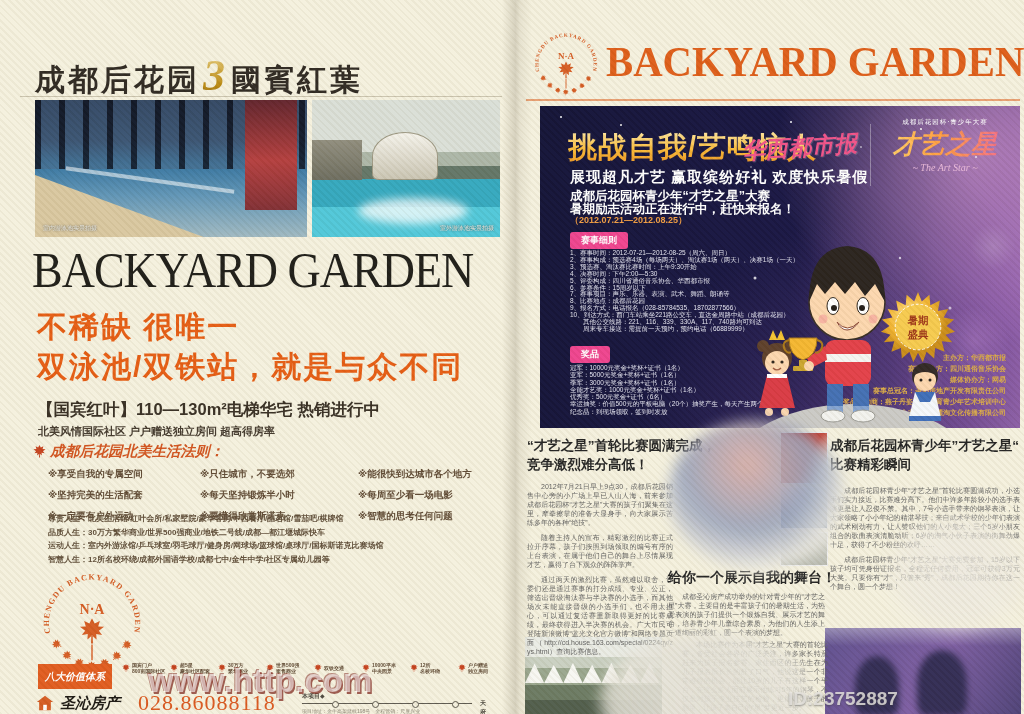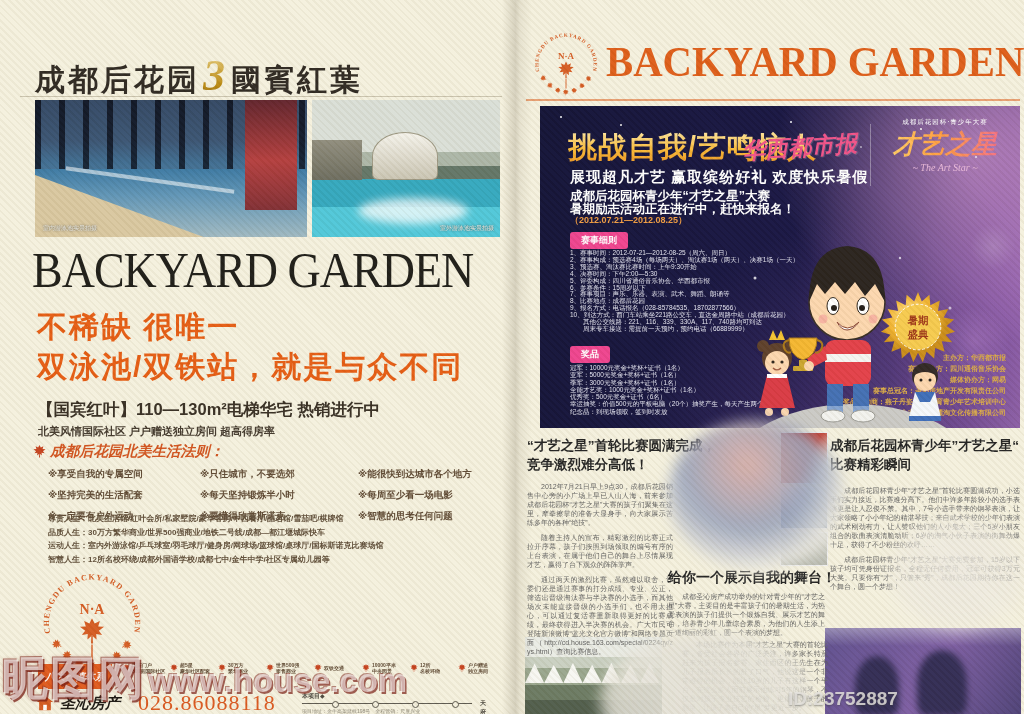--- a/index.html
+++ b/index.html
@@ -456,16 +456,15 @@
     <div class="sil" style="left:92px;top:22px;width:50px;height:66px;"></div>
     <div class="abs" style="left:0;top:0;width:100%;height:18px;background:linear-gradient(180deg,rgba(255,255,255,.35),transparent);"></div>
   </div>
 
   <div class="abs blob blobB"></div>
   <div class="abs blob blobC"></div>
   <div class="abs blob blobD"></div>
 
   <div class="abs fold"></div>
 
-  <div class="abs wm wm-site">昵图网</div>
-  <div class="abs wm wm-url">www.house.com</div>
+  <div class="abs wm wm-url">www.http.com</div>
   <div class="abs wm wm-id">ID:23752887 NO:20180711004826185000</div>
 </div>
 
 </body></html>

